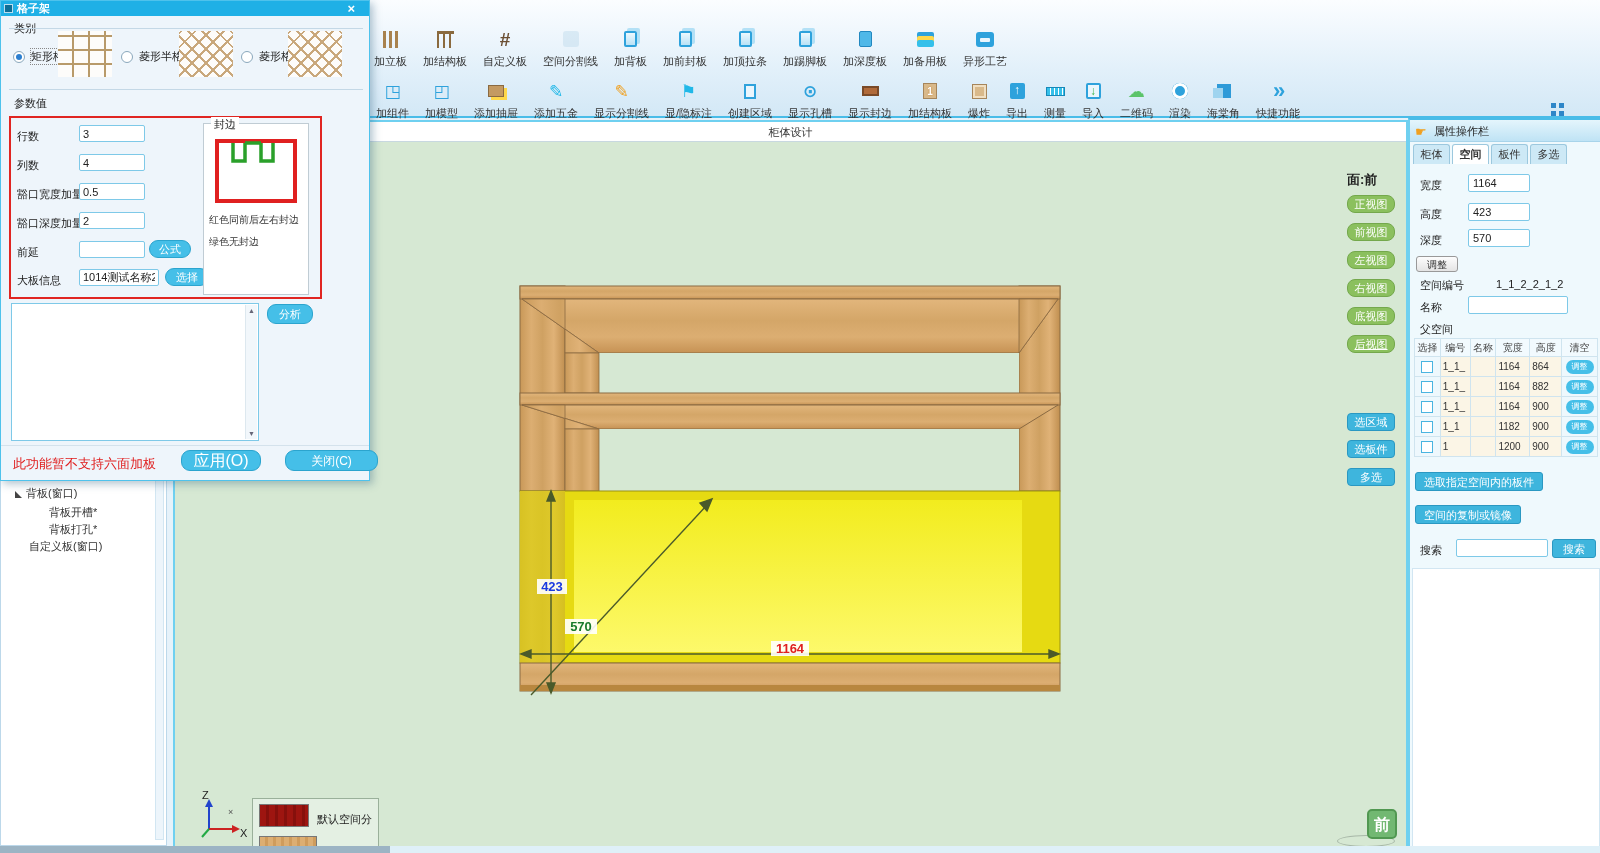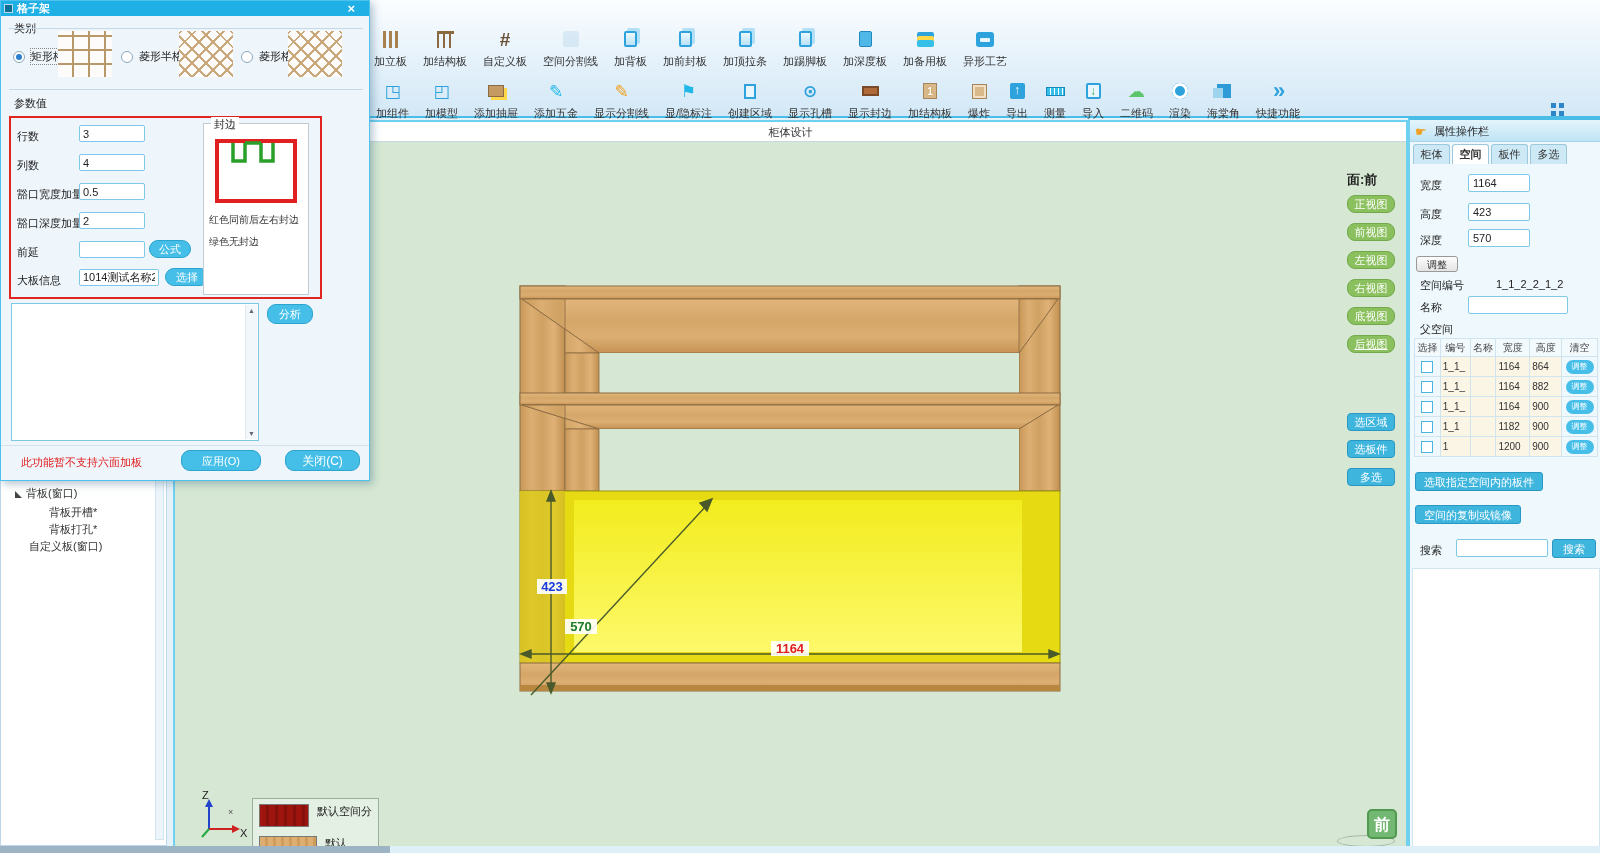--- a/index.html
+++ b/index.html
@@ -55,21 +55,21 @@
   .sb-thumb { position:absolute; left:1px; top:2px; width:5px; height:60px; background:#bcd8ea; border-radius:3px; }
 
   
   .canvas-wrap { position:absolute; left:173px; top:120px; width:1235px; height:726px; border:2px solid #6fd0f0; background:#d6e8d3; }
   .tabbar { position:absolute; left:0; top:0; width:100%; height:20px; background:#fff; border-bottom:1px solid #c8d8e0; text-align:center; font-size:11px; color:#333; line-height:20px; }
   .canvas { position:absolute; left:0; top:21px; width:100%; height:703px; background:#d6e8d3; }
   .face-label { position:absolute; left:1172px; top:28px; font-size:13px; font-weight:bold; color:#222; }
   .vbtn { position:absolute; left:1172px; width:48px; height:18px; border-radius:8px; background:#8bc05e; border:1px solid #74a84c; color:#fff; font-size:11px; text-align:center; line-height:17px; cursor:pointer; }
   .sbtn { position:absolute; left:1172px; width:48px; height:18px; border-radius:4px; background:#3eb5dd; border:1px solid #2a98c2; color:#fff; font-size:11px; text-align:center; line-height:17px; cursor:pointer; }
   .legend { position:absolute; left:77px; top:655px; width:127px; height:67px; background:rgba(240,246,240,.55); border:1px solid #9ab09a; padding:5px 6px; display:flex; flex-direction:column; justify-content:space-between; }
-  .legend-row { display:flex; align-items:flex-start; gap:8px;font-family:Liberation Serif, serif; }
+  .legend-row { display:flex; align-items:flex-end; gap:8px;font-family:Liberation Serif, serif; }
   .sw { width:58px; height:23px; border:1px solid #777; }
   .sw-red { background:repeating-linear-gradient(90deg,#9e1510 0 6px,#86100c 6px 9px); }
   .sw-wood { background:repeating-linear-gradient(90deg,#dcae72 0 5px,#cf9c5c 5px 8px); }
   .legend-row span { font-size:11px; color:#222; white-space:nowrap; }
   .front-badge { position:absolute; left:1192px; top:666px; width:30px; height:30px; background:#72b872; border:2px solid #519851; border-radius:5px; color:#fff; font-size:16px; font-weight:bold; text-align:center; line-height:27px; }
   .front-shadow { position:absolute; left:1162px; top:692px; width:58px; height:12px; border-radius:50%; border:1px solid #a8b8a8; }
 
   
   .rpanel { position:absolute; left:1408px; top:118px; width:192px; height:735px; background:#eff9fd; border-left:2px solid #6fd0f0; border-top:2px solid #49bce8; }
   .rp-header { position:absolute; left:0; top:0; width:100%; height:22px; background:linear-gradient(#e4f5fc,#bfe3f5); font-size:11px; color:#222; line-height:22px; padding-left:24px; border-bottom:1px solid #a8d4ea; }
@@ -111,21 +111,21 @@
   .fld-label { position:absolute; left:16px; font-size:11px; color:#222; white-space:nowrap; }
   .fld-input { position:absolute; left:78px; width:66px; height:17px; border:1px solid #7ec9e8; border-radius:2px; background:#fff; font-size:11px; padding:0 3px; color:#222; font-family:inherit; }
   .btn-cyan { position:absolute; background:#45bfe8; border:1px solid #2ba4ce; border-radius:9px; color:#fff; font-size:11px; text-align:center; cursor:pointer; }
   .band-panel { position:absolute; left:202px; top:122px; width:106px; height:172px; background:#fff; border:1px solid #c0ccd4; }
   .band-title { position:absolute; left:210px; top:116px; font-size:11px; color:#222; background:#fff; padding:0 3px; }
   .band-note { position:absolute; font-size:10px; color:#333; white-space:nowrap; }
   .dlg-textarea { position:absolute; left:10px; top:302px; width:248px; height:138px; background:#fff; border:1px solid #7ec9e8; }
   .ta-scroll { position:absolute; right:1px; top:1px; width:12px; height:134px; background:#f2f7fb; border-left:1px solid #dde8ef; font-size:7px; color:#667; text-align:center; }
   .ta-scroll .up { position:absolute; top:2px; left:2px; }
   .ta-scroll .dn { position:absolute; bottom:2px; left:2px; }
-  .dlg-warning { position:absolute; left:20px; top:454px; font-size:11px; color:#e02020; }
+  .dlg-warning { position:absolute; left:12px; top:454px; font-size:13px; color:#e02020; }
   .dlg-sep { position:absolute; left:0; top:444px; width:100%; border-top:1px solid #d4e2ec; }
 </style>
 </head>
 <body>
 
 <div class="app">
 
   <div class="toolbar">
     <div class="trow" style="left:366px; top:28px;">
       <div class="ti">
@@ -567,17 +567,17 @@
     <div class="dlg-textarea">
       <div class="ta-scroll">
           <span class="up">▲</span>
           <span class="dn">▼</span>
         </div>
     </div>
     <div class="btn-cyan" style="left:266px; top:303px; width:46px; height:20px; line-height:19px;">分析</div>
 
     <div class="dlg-sep"></div>
     <span class="dlg-warning">此功能暂不支持六面加板</span>
-    <div class="btn-cyan" style="left:180px; top:449px; width:80px; height:21px; line-height:20px; font-size:11px;">应用(O)</div>
-    <div class="btn-cyan" style="left:284px; top:449px; width:75px; height:21px; line-height:20px; font-size:12px;">关闭(C)</div>
+    <div class="btn-cyan" style="left:180px; top:449px; width:80px; height:21px; line-height:20px; font-size:16px;">应用(O)</div>
+    <div class="btn-cyan" style="left:284px; top:449px; width:93px; height:21px; line-height:20px; font-size:12px;">关闭(C)</div>
   </div>
 
 </div>
 
 </body></html>

